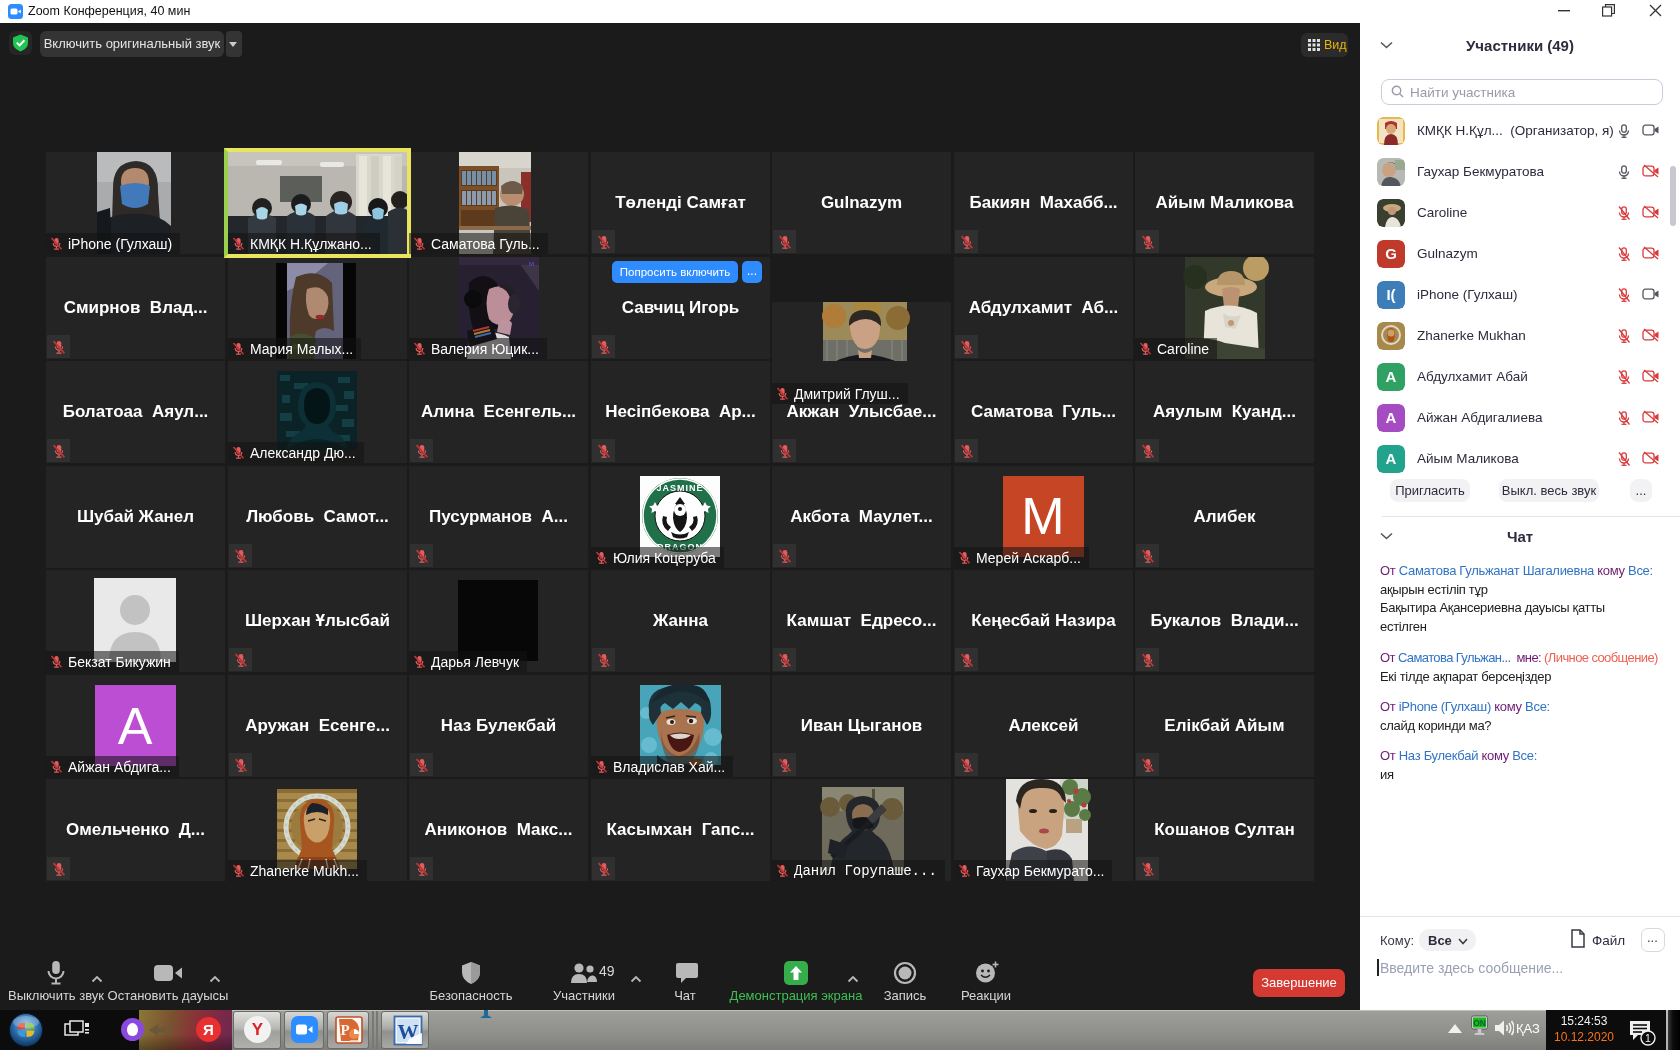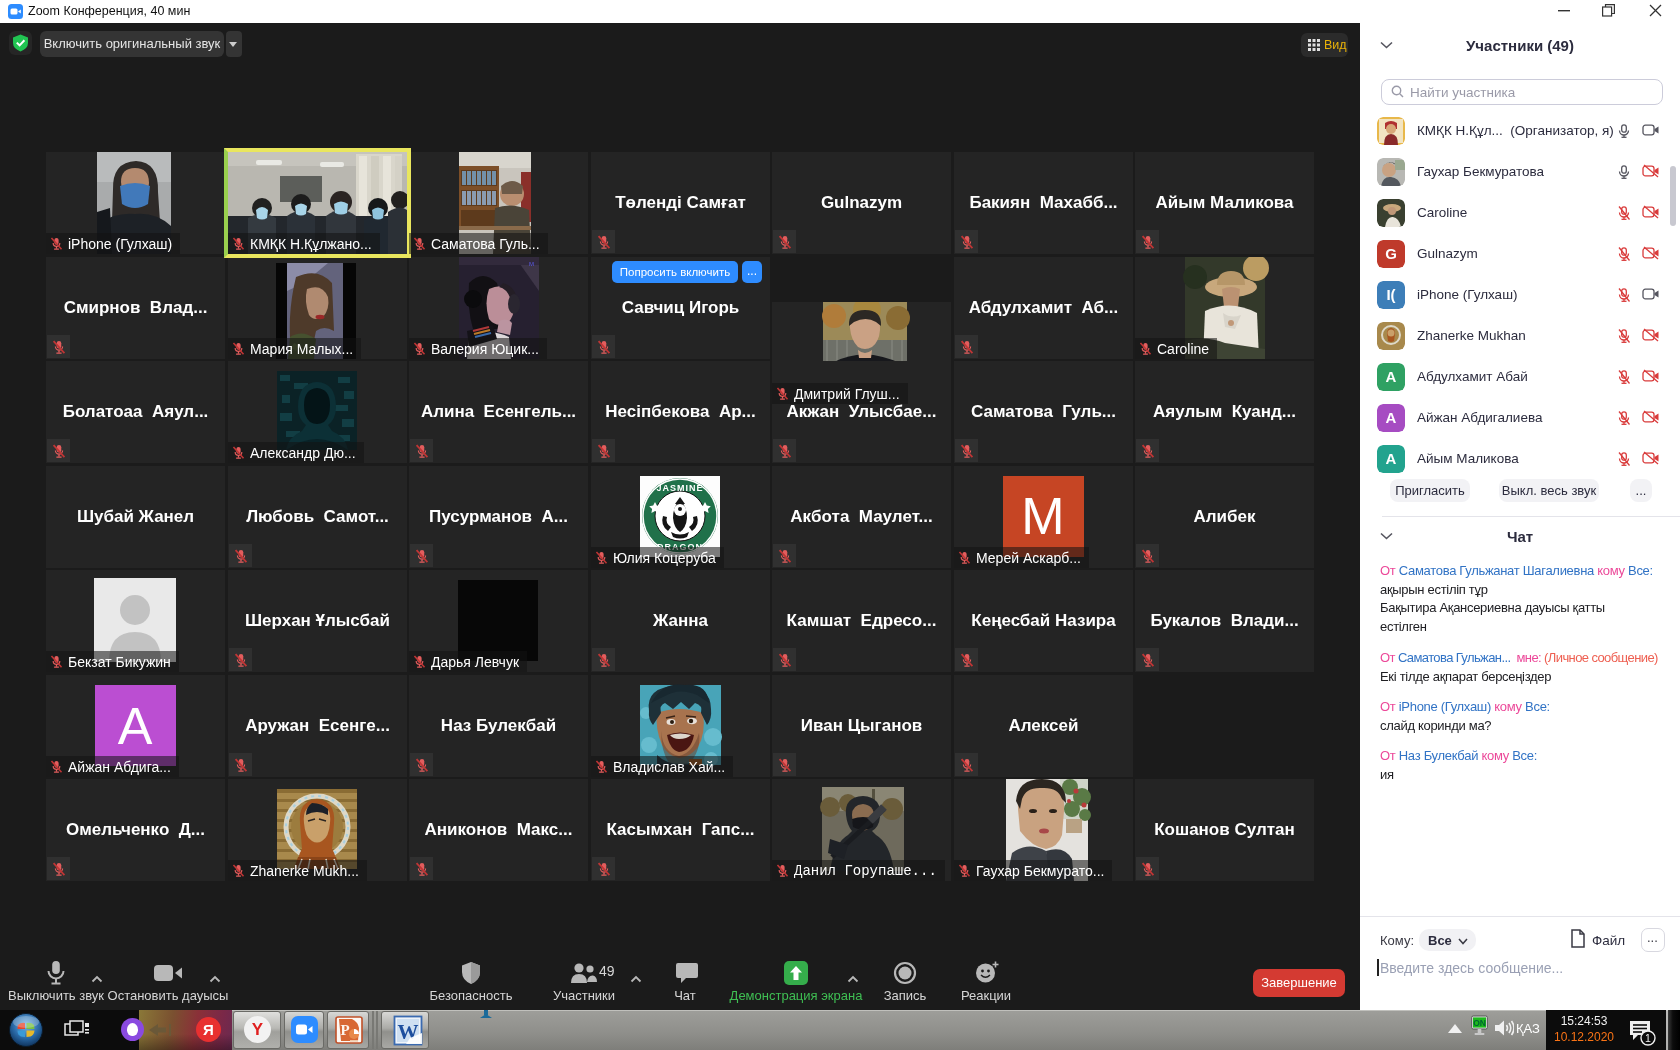--- a/index.html
+++ b/index.html
@@ -20,21 +20,21 @@
 .pchev { position:absolute; left:20px; top:41px; }
 .searchbox { position:absolute; left:21px; top:79px; width:282px; height:26px; border:1px solid #ccccda; border-radius:8px; }
 .prow { position:absolute; left:0; width:320px; height:41px; }
 .pav { position:absolute; left:17px; top:6px; width:28px; height:28px; border-radius:6px; overflow:hidden; }
 .pname { position:absolute; left:57px; top:12px; font-size:13.5px; color:#2c2c3e; white-space:nowrap; }
 .psuf { color:#2c2c3e; }
 .pico { position:absolute; top:12px; }
 .pbtn { position:absolute; background:#f2f2f5; border-radius:8px; font-size:13px; color:#2c2c3e;
   text-align:center; line-height:23px; height:23px; top:479px; }
 .chatmsg { position:absolute; left:20px; width:300px; font-size:13px; line-height:18.6px; white-space:nowrap; letter-spacing:-0.3px; }
-.cfrom { color:#ec4899; }
+.cfrom { color:#701a75; }
 .cblue { color:#3173c5; }
 .cred { color:#ee5f51; }
 .cbody { color:#202024; }
 </style></head>
 <body>
 <div id="titlebar">
   <svg style="position:absolute;left:8px;top:4px" width="15" height="15" viewBox="0 0 15 15">
       <rect width="15" height="15" rx="3.5" fill="#2d8cff"></rect>
       <rect x="2.5" y="4.5" width="7" height="6" rx="1.5" fill="#fff"></rect>
       <path d="M10 7.5 L12.8 5.5 V9.5 Z" fill="#fff"></path>
@@ -862,20 +862,34 @@
             <path d="M3.2 7.5 a4.8 4.8 0 0 0 9.6 0 h-1.4 a3.4 3.4 0 0 1 -6.8 0 Z"></path>
             <rect x="7.2" y="12" width="1.6" height="2.4"></rect>
             <rect x="4.8" y="14.2" width="6.4" height="1.4" rx="0.7"></rect>
           </g>
           <line x1="1.8" y1="1.2" x2="14.2" y2="15" stroke="#c03535" stroke-width="2"></line>
         </svg>
       </div>
     </div>
 <div class="tile" style="left:954px;top:675px;">
       <div class="cname">Алексей</div>
+      <div class="micbox">
+        <svg width="14" height="14" viewBox="0 0 16 16">
+          <g fill="#e35d5d">
+            <rect x="5.4" y="1.2" width="5.2" height="8.4" rx="2.6"></rect>
+            <path d="M3.2 7.5 a4.8 4.8 0 0 0 9.6 0 h-1.4 a3.4 3.4 0 0 1 -6.8 0 Z"></path>
+            <rect x="7.2" y="12" width="1.6" height="2.4"></rect>
+            <rect x="4.8" y="14.2" width="6.4" height="1.4" rx="0.7"></rect>
+          </g>
+          <line x1="1.8" y1="1.2" x2="14.2" y2="15" stroke="#c03535" stroke-width="2"></line>
+        </svg>
+      </div>
+    </div>
+<div class="tile" style="left:1135px;top:675px;">
+      <div class="cname">Елікбай Айым</div>
       <div class="micbox">
         <svg width="14" height="14" viewBox="0 0 16 16">
           <g fill="#e35d5d">
             <rect x="5.4" y="1.2" width="5.2" height="8.4" rx="2.6"></rect>
             <path d="M3.2 7.5 a4.8 4.8 0 0 0 9.6 0 h-1.4 a3.4 3.4 0 0 1 -6.8 0 Z"></path>
             <rect x="7.2" y="12" width="1.6" height="2.4"></rect>
             <rect x="4.8" y="14.2" width="6.4" height="1.4" rx="0.7"></rect>
           </g>
           <line x1="1.8" y1="1.2" x2="14.2" y2="15" stroke="#c03535" stroke-width="2"></line>
         </svg>

